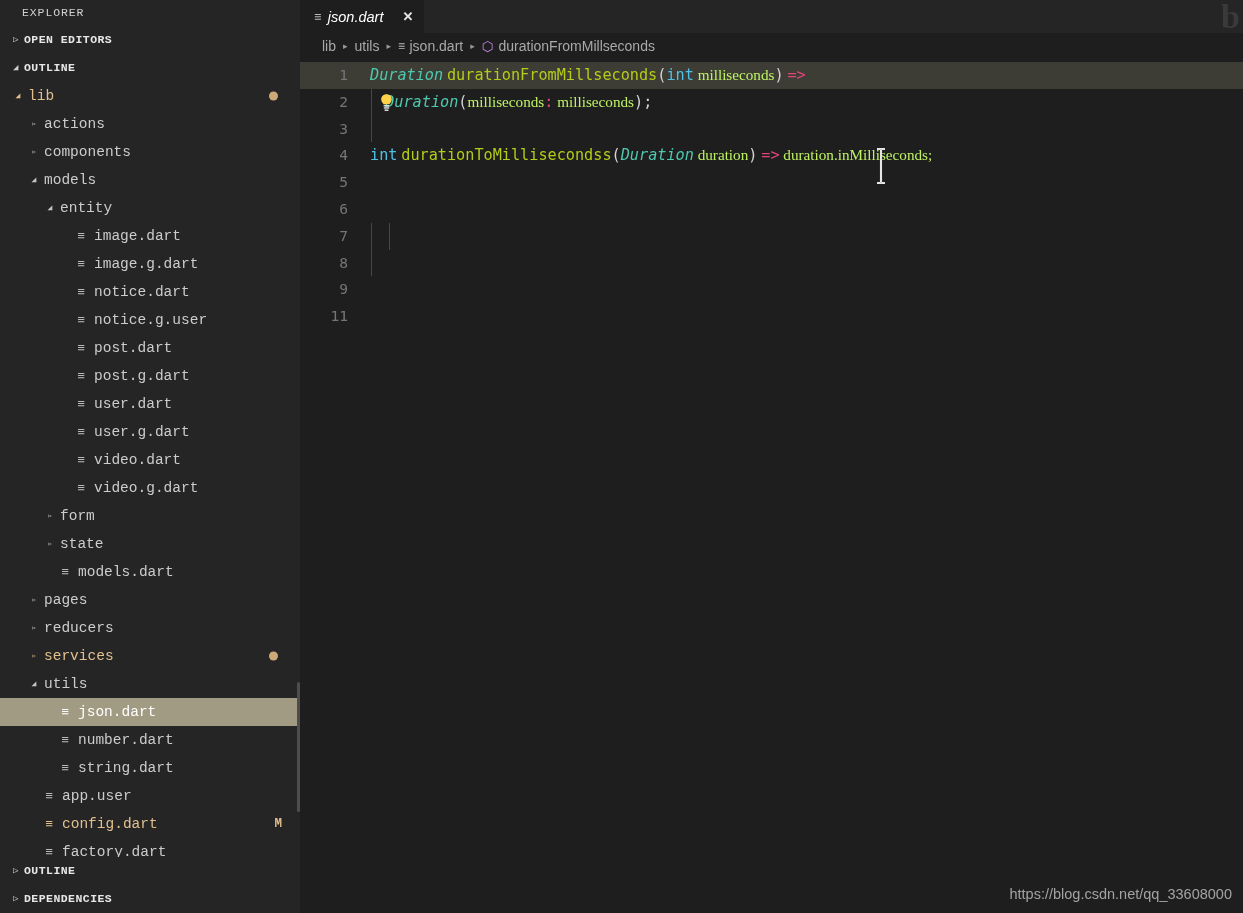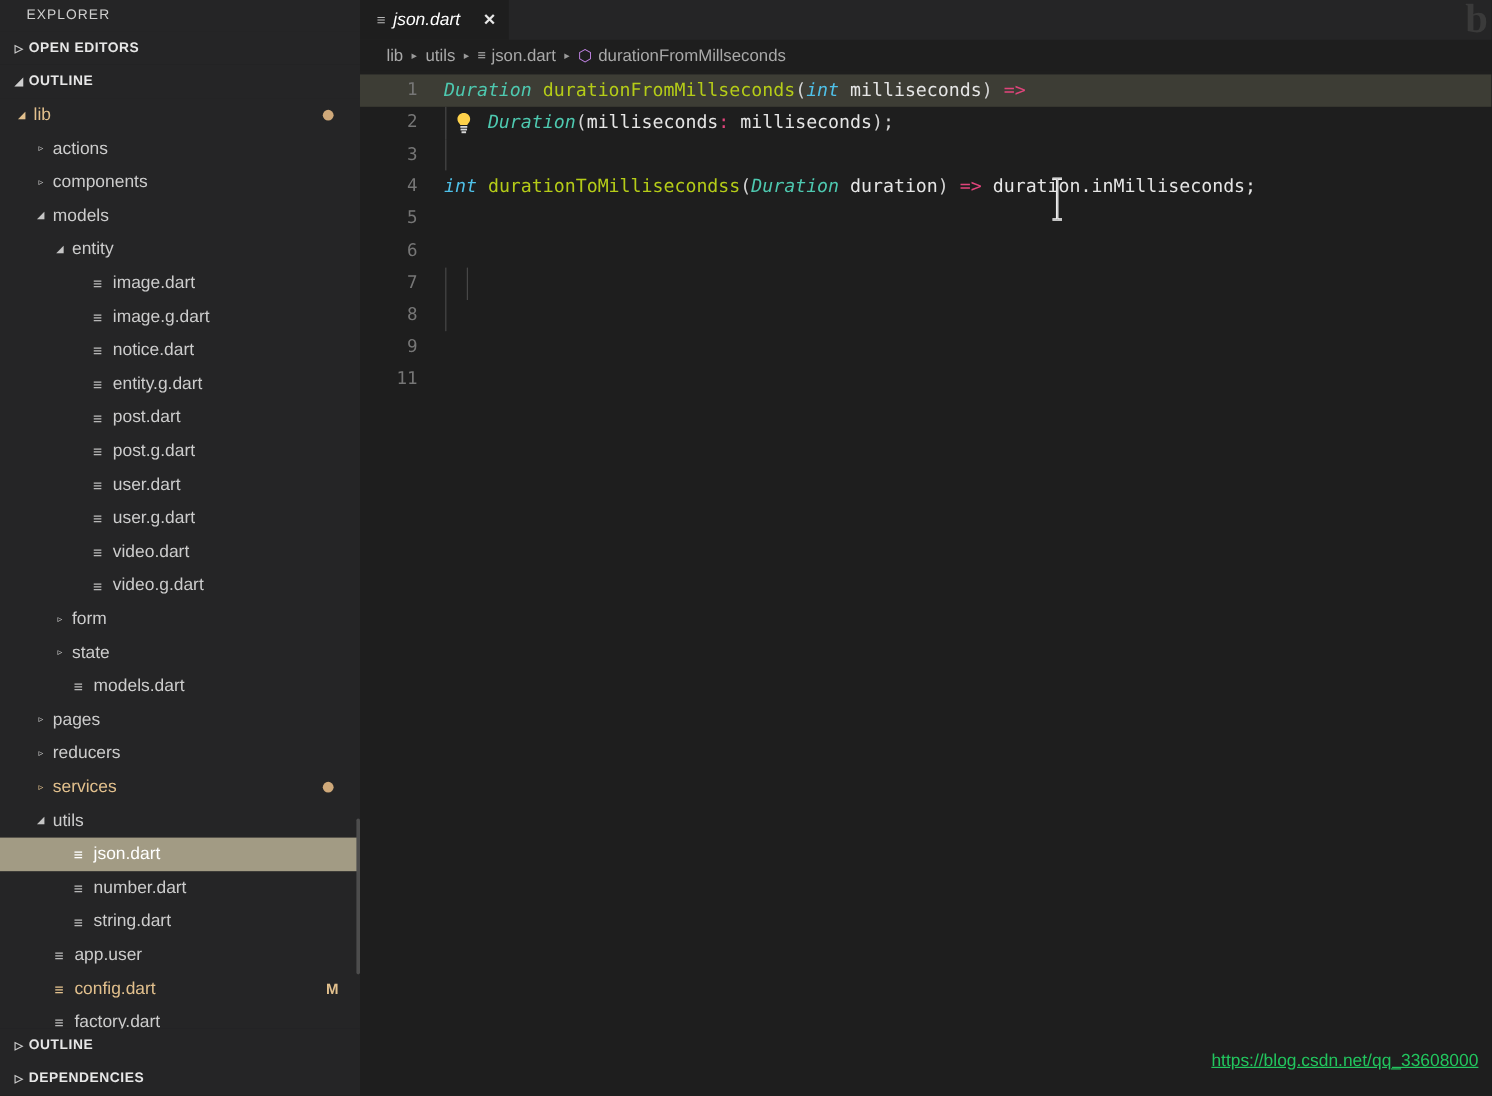--- a/index.html
+++ b/index.html
@@ -8,21 +8,21 @@
     background:#252526;
     font-family:"Liberation Sans", sans-serif;
     overflow:hidden;
   }
   #app { position:relative; width:1243px; height:913px; display:flex; background:#1e1e1e; }
 
   
   #sidebar {
     width:300px; height:913px; flex:0 0 300px;
     background:#252526; position:relative;
-    display:flex; flex-direction:column;
+    display:flex; flex-direction:column;font-family:Liberation Mono, monospace;
   }
   .side-title {
     height:26px; line-height:26px;
     padding-left:22px;
     font-size:11.5px; letter-spacing:.9px;
     color:#cfcfcf; font-weight:400;
     background:#252526;
   }
   .pane-header {
     height:28px; line-height:28px;
@@ -112,39 +112,39 @@
     position:absolute; left:79px; top:4px;
     font-size:15px; line-height:19px;
   }
   .ig { 
     position:absolute; width:1px; background:#474747;
     top:0; height:26.8px;
   }
 
   
   .t-type  { color:#4ec9b0; font-style:italic; }
-  .t-kw    { color:#4fc1e9; font-style:italic; }
+  .t-kw    { color:#4fc1e9; }
   .t-fn    { color:#b5cc18; }
-  .t-plain { color:#e5e5e5; }
+  .t-plain { color:#bef264;font-family:Liberation Serif, serif; }
   .t-arrow { color:#e0447b; }
   .t-punct { color:#d4d4d4; }
   .t-colon { color:#e0447b; }
 
   
   #ibeam { position:absolute; pointer-events:none; }
 
   
   #wm-b {
     position:absolute; right:3px; top:1px;
     font-size:34px; font-weight:bold; color:#3a3a3a;
     font-family:"Liberation Serif", serif; line-height:32px;
   }
   #wm-url {
-    position:absolute; right:11px; bottom:21px;
-    font-size:14.5px; color:#22c55e;text-decoration:underline;
+    position:absolute; right:11px; bottom:11px;
+    font-size:14.5px; color:#a3a3a3;
   }
 </style>
 </head>
 <body>
 
 <div id="app">
 
   <div id="sidebar">
     <div class="side-title">EXPLORER</div>
 
@@ -192,21 +192,21 @@
             <span class="lbl">image.g.dart</span>
           </div>
           <div class="row file" style="padding-left: 60px;">
             <span class="twisty"></span>
             <span class="ficon">≡</span>
             <span class="lbl">notice.dart</span>
           </div>
           <div class="row file" style="padding-left: 60px;">
             <span class="twisty"></span>
             <span class="ficon">≡</span>
-            <span class="lbl">entity.g.dart</span>
+            <span class="lbl">notice.g.user</span>
           </div>
           <div class="row file" style="padding-left: 60px;">
             <span class="twisty"></span>
             <span class="ficon">≡</span>
             <span class="lbl">post.dart</span>
           </div>
           <div class="row file" style="padding-left: 60px;">
             <span class="twisty"></span>
             <span class="ficon">≡</span>
             <span class="lbl">post.g.dart</span>

